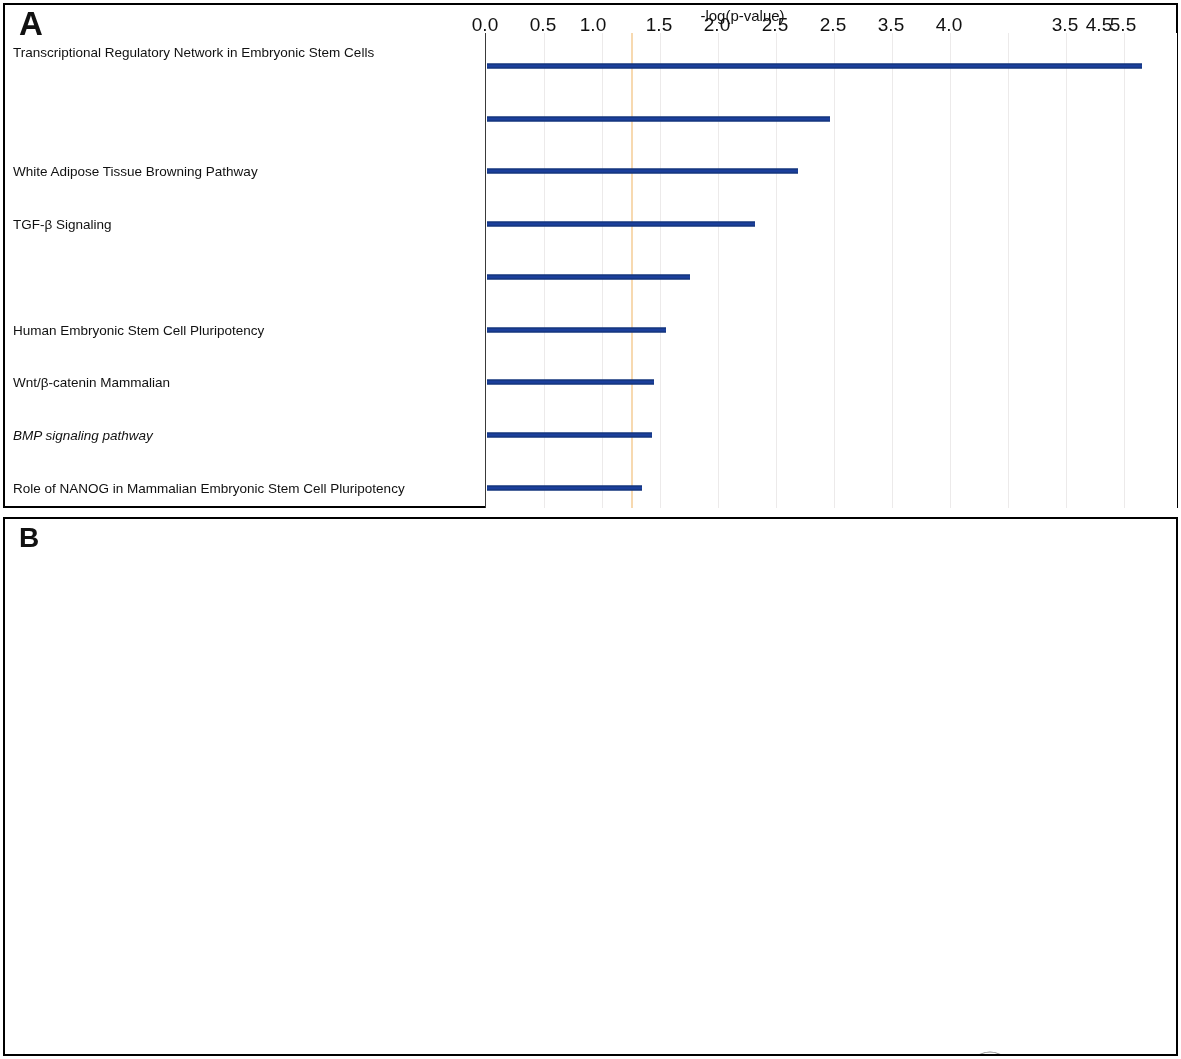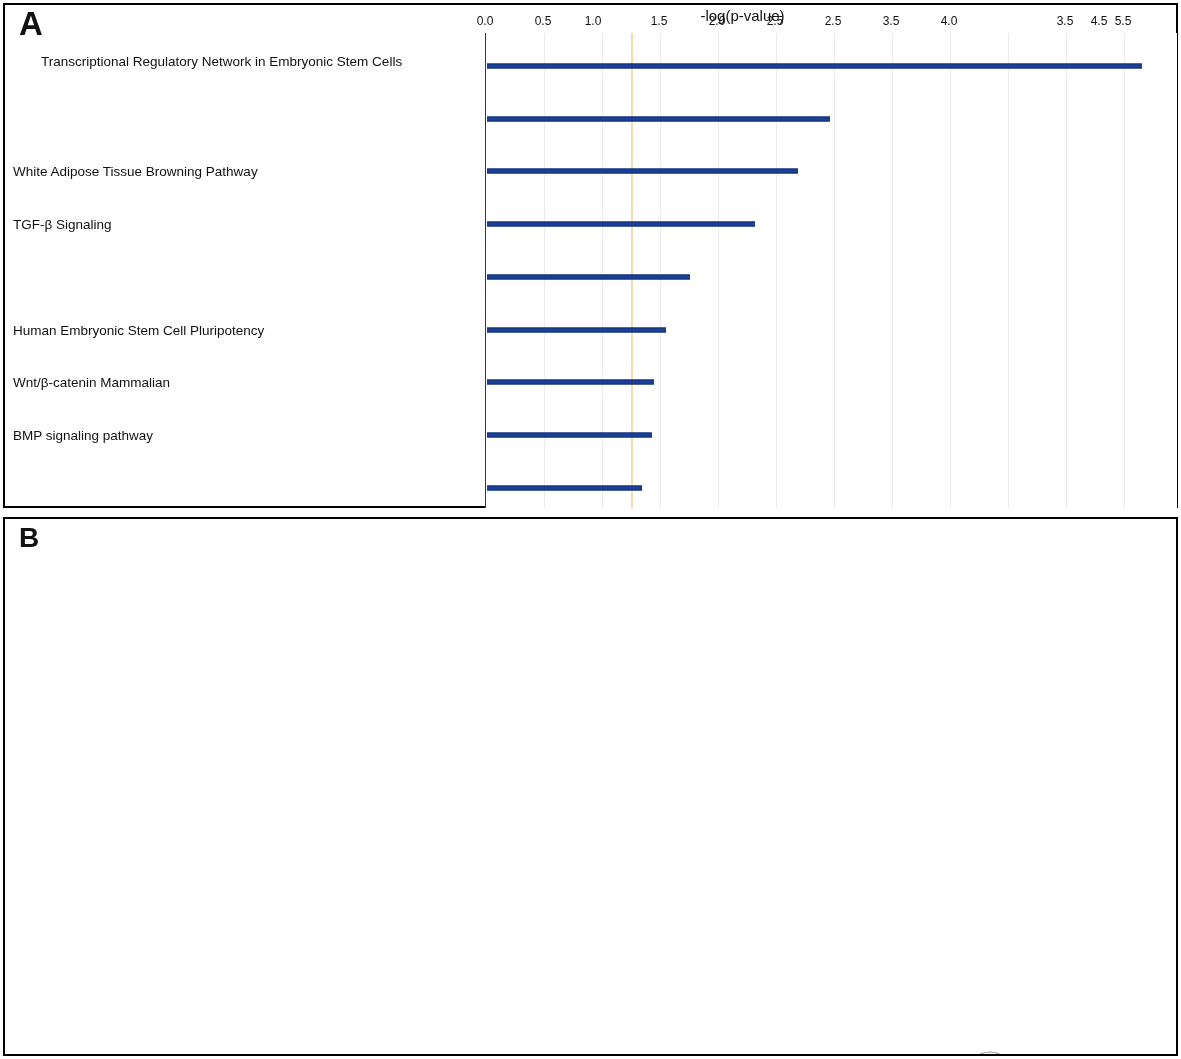--- a/index.html
+++ b/index.html
@@ -42,21 +42,21 @@
   .vgrid {
     position:absolute; top:0; bottom:0; width:1px;
     background:#eceaea;
   }
   #thresh-line {
     position:absolute; top:0; bottom:0; width:1.5px;
     background:#f7d9b0;
   }
   .tick-label {
     position:absolute; top:9px;
-    font-size:12px; color:#111;
+    font-size:19px; color:#111;
     transform:translateX(-50%);
     white-space:nowrap;
     text-align:right;
   }
   .cat-label {
     position:absolute; left:8px;
     font-size:13.5px; color:#111;
     white-space:nowrap;
     transform:translateY(-50%);
   }
@@ -125,26 +125,27 @@
     <div class="tick-label" style="left: 588px;">1.0</div>
     <div class="tick-label" style="left: 654px;">1.5</div>
     <div class="tick-label" style="left: 712px;">2.0</div>
     <div class="tick-label" style="left: 770px;">2.5</div>
     <div class="tick-label" style="left: 828px;">2.5</div>
     <div class="tick-label" style="left: 886px;">3.5</div>
     <div class="tick-label" style="left: 944px;">4.0</div>
     <div class="tick-label" style="left: 1058px; margin-left: 36px;">4.5</div>
     <div class="tick-label" style="left: 1060px;">3.5</div>
     <div class="tick-label" style="left: 1118px;">5.5</div>
-    <div class="cat-label" style="top: 56px; margin-left: 28px;">Transcriptional Regulatory Network in Embryonic Stem Cells</div>
+    <div class="cat-label" style="top: 47px;">Transcriptional Regulatory Network in Embryonic Stem Cells</div>
     <div class="cat-label" style="top: 166.278px;">White Adipose Tissue Browning Pathway</div>
     <div class="cat-label" style="top: 219.056px;">TGF-β Signaling</div>
     <div class="cat-label" style="top: 324.611px;">Human Embryonic Stem Cell Pluripotency</div>
     <div class="cat-label" style="top: 377.389px;">Wnt/β-catenin Mammalian</div>
-    <div class="cat-label" style="top: 430.167px;">BMP signaling pathway</div>
+    <div class="cat-label" style="top: 430.167px; font-style: italic;">BMP signaling pathway</div>
+    <div class="cat-label" style="top: 482.944px;">Role of NANOG in Mammalian Embryonic Stem Cell Pluripotency</div>
   </div>
 
 <div id="panel-b">
   <div id="panel-b-label">B</div>
   <svg id="netcanvas" viewBox="0 0 1175 539" preserveAspectRatio="none">
       <defs>
         <marker id="ah" markerWidth="7" markerHeight="7" refX="6" refY="2.6" orient="auto">
           <path d="M0,0 L6.4,2.6 L0,5.2 z" fill="#5f5f5f"></path>
         </marker>
         <marker id="ahb" markerWidth="9" markerHeight="9" refX="7" refY="3.2" orient="auto">

